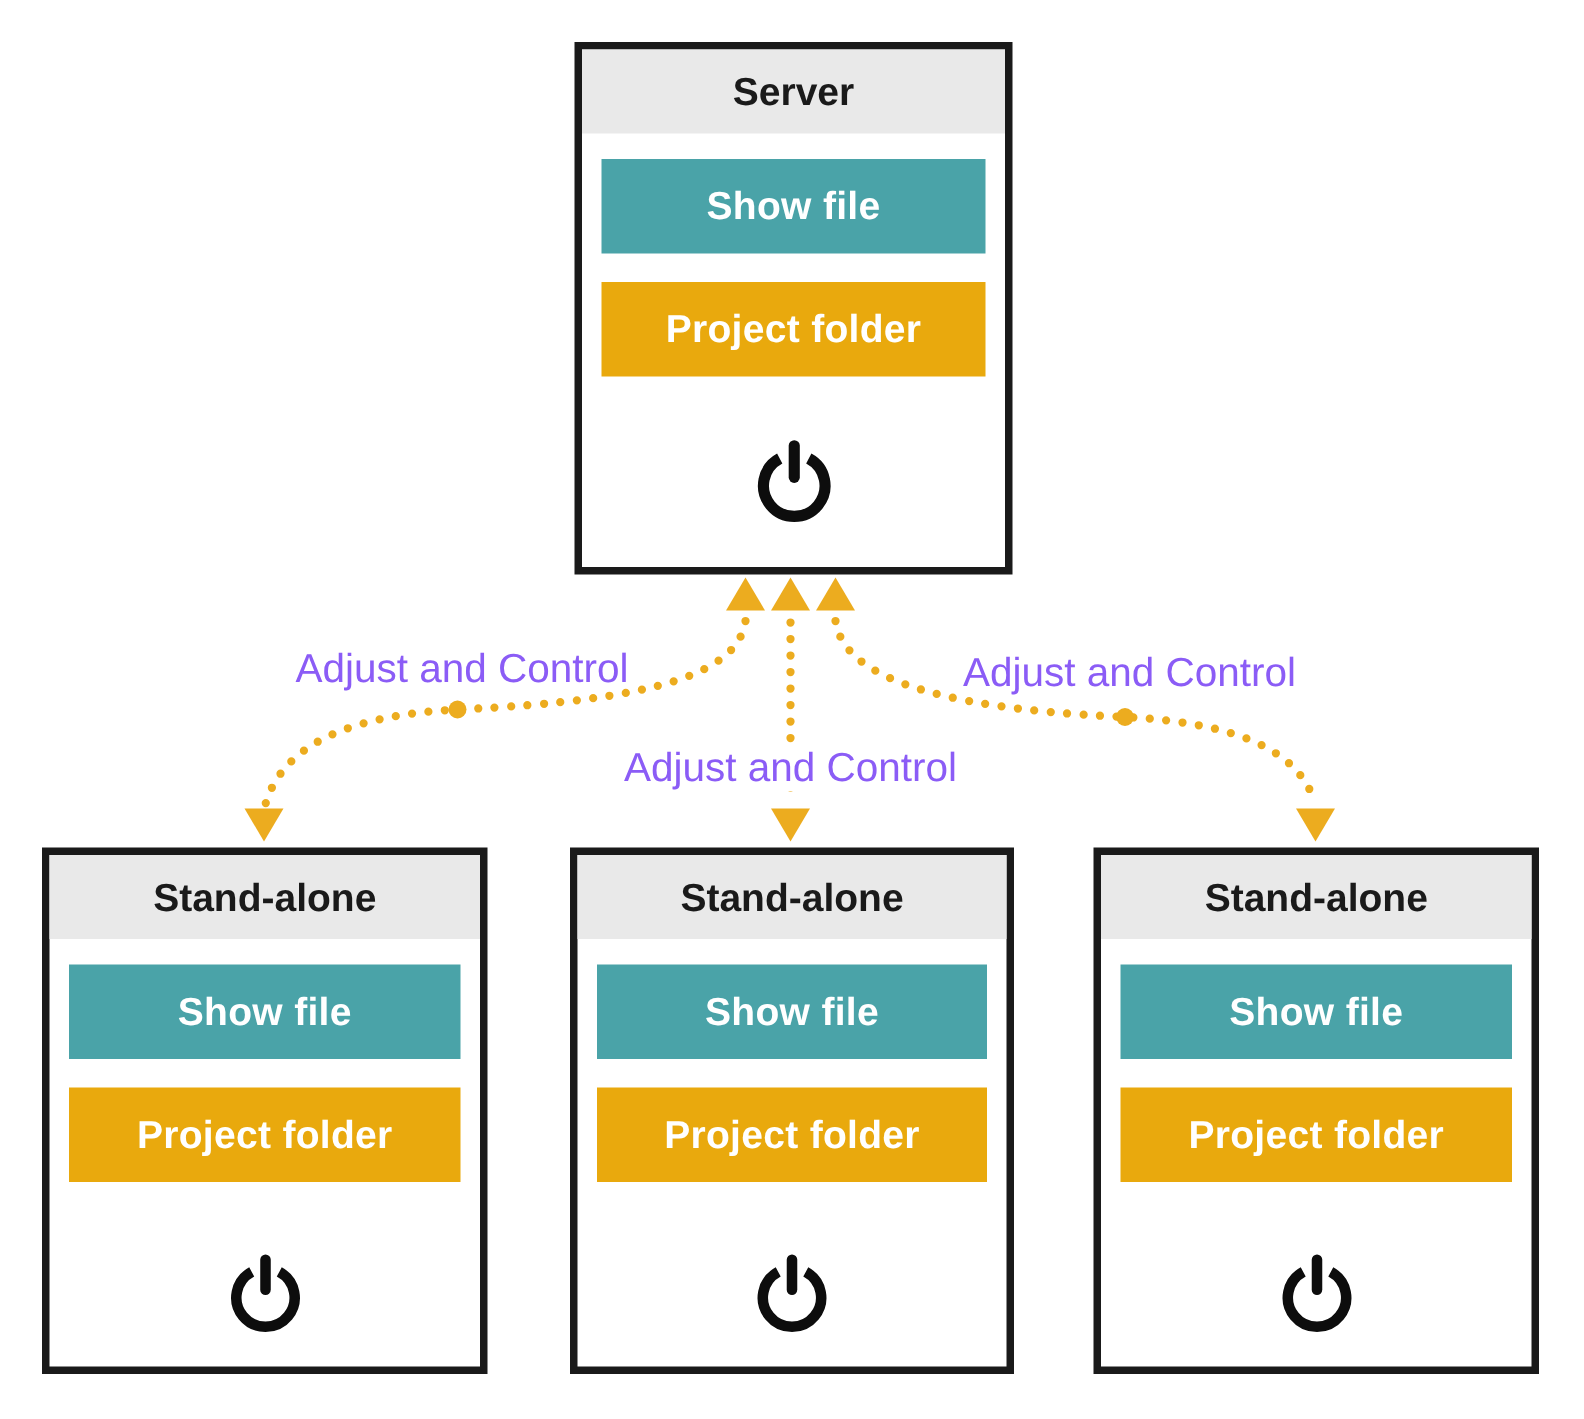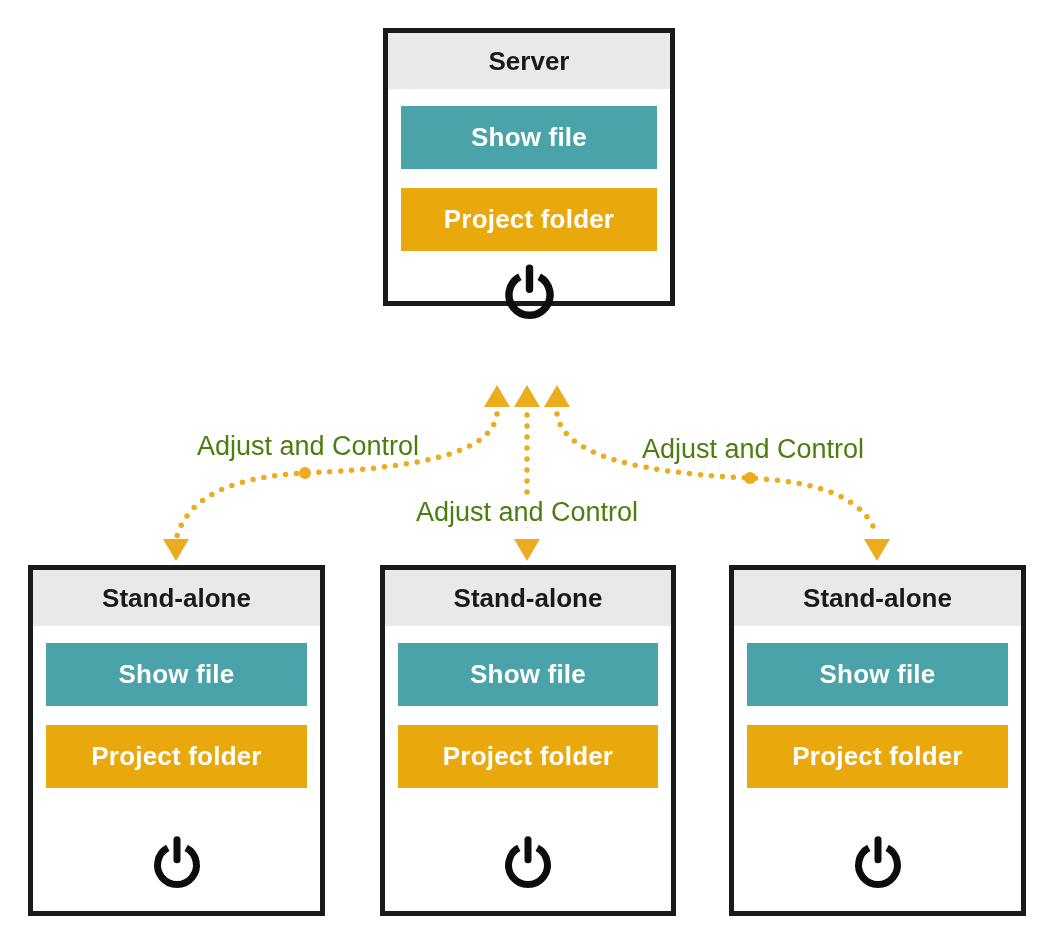--- a/index.html
+++ b/index.html
@@ -13,21 +13,21 @@
 
   
   .node {
     position: absolute;
     box-sizing: border-box;
     border: 5px solid #1a1a1a;
     background: #ffffff;
     display: flex;
     flex-direction: column;
   }
-  .server   { left: 383px; top: 28px;  width: 292px; height: 278px; }
+  .server   { left: 383px; top: 28px;  width: 292px; height: 355px; }
   .sa-left  { left: 28px;  top: 565px; width: 297px; height: 351px; }
   .sa-mid   { left: 380px; top: 565px; width: 296px; height: 351px; }
   .sa-right { left: 729px; top: 565px; width: 297px; height: 351px; }
 
   .node-header {
     background: #e9e9e9;
     height: 56px;
     flex: 0 0 56px;
     display: flex; align-items: center; justify-content: center;
     font-size: 26px; font-weight: bold; color: #1a1a1a;
@@ -56,21 +56,21 @@
   .arrows {
     position: absolute; left: 0; top: 0;
     pointer-events: none;
   }
 
   
   .edge-label {
     position: absolute;
     transform: translate(-50%, -50%);
     font-size: 27px;
-    color: #4d7c0f;
+    color: #8b5cf6;
     white-space: nowrap;
   }
   .lbl-left  { left: 308px; top: 446px; }
   .lbl-mid   { left: 527px; top: 512px; background: #ffffff; padding: 0 9px; }
   .lbl-right { left: 753px; top: 449px; }
 </style>
 </head>
 <body>
 
 <div class="node server">

